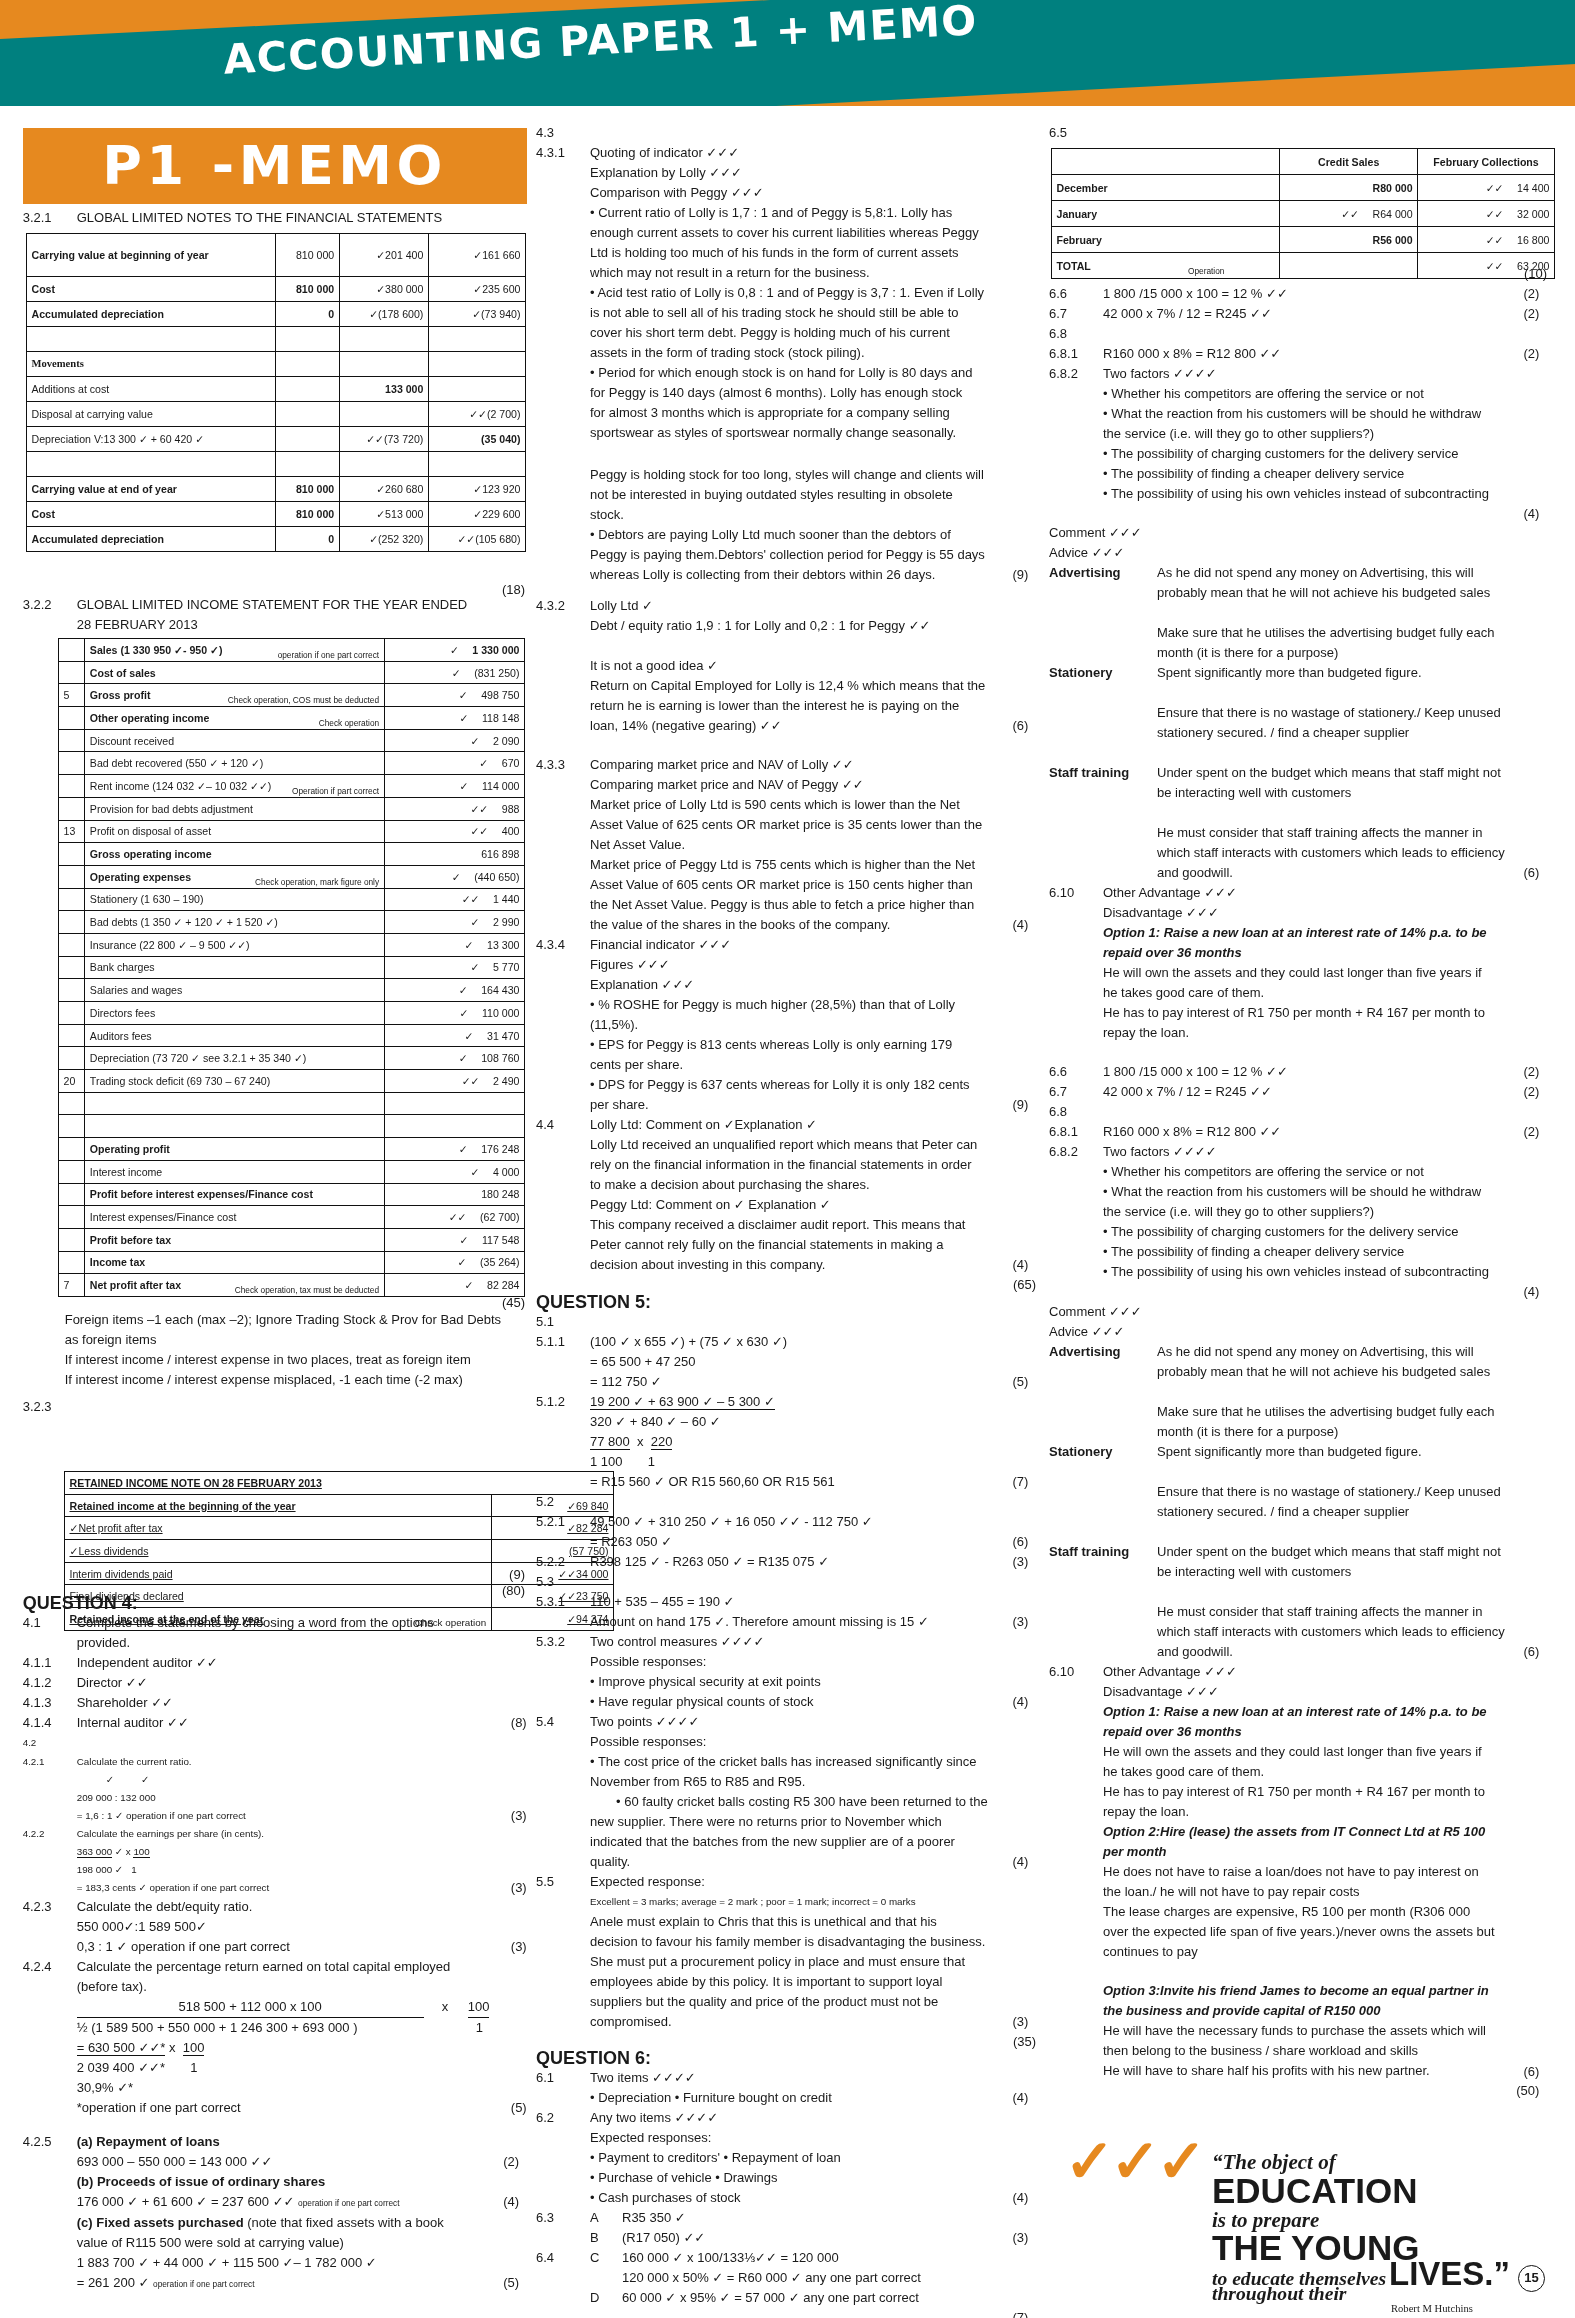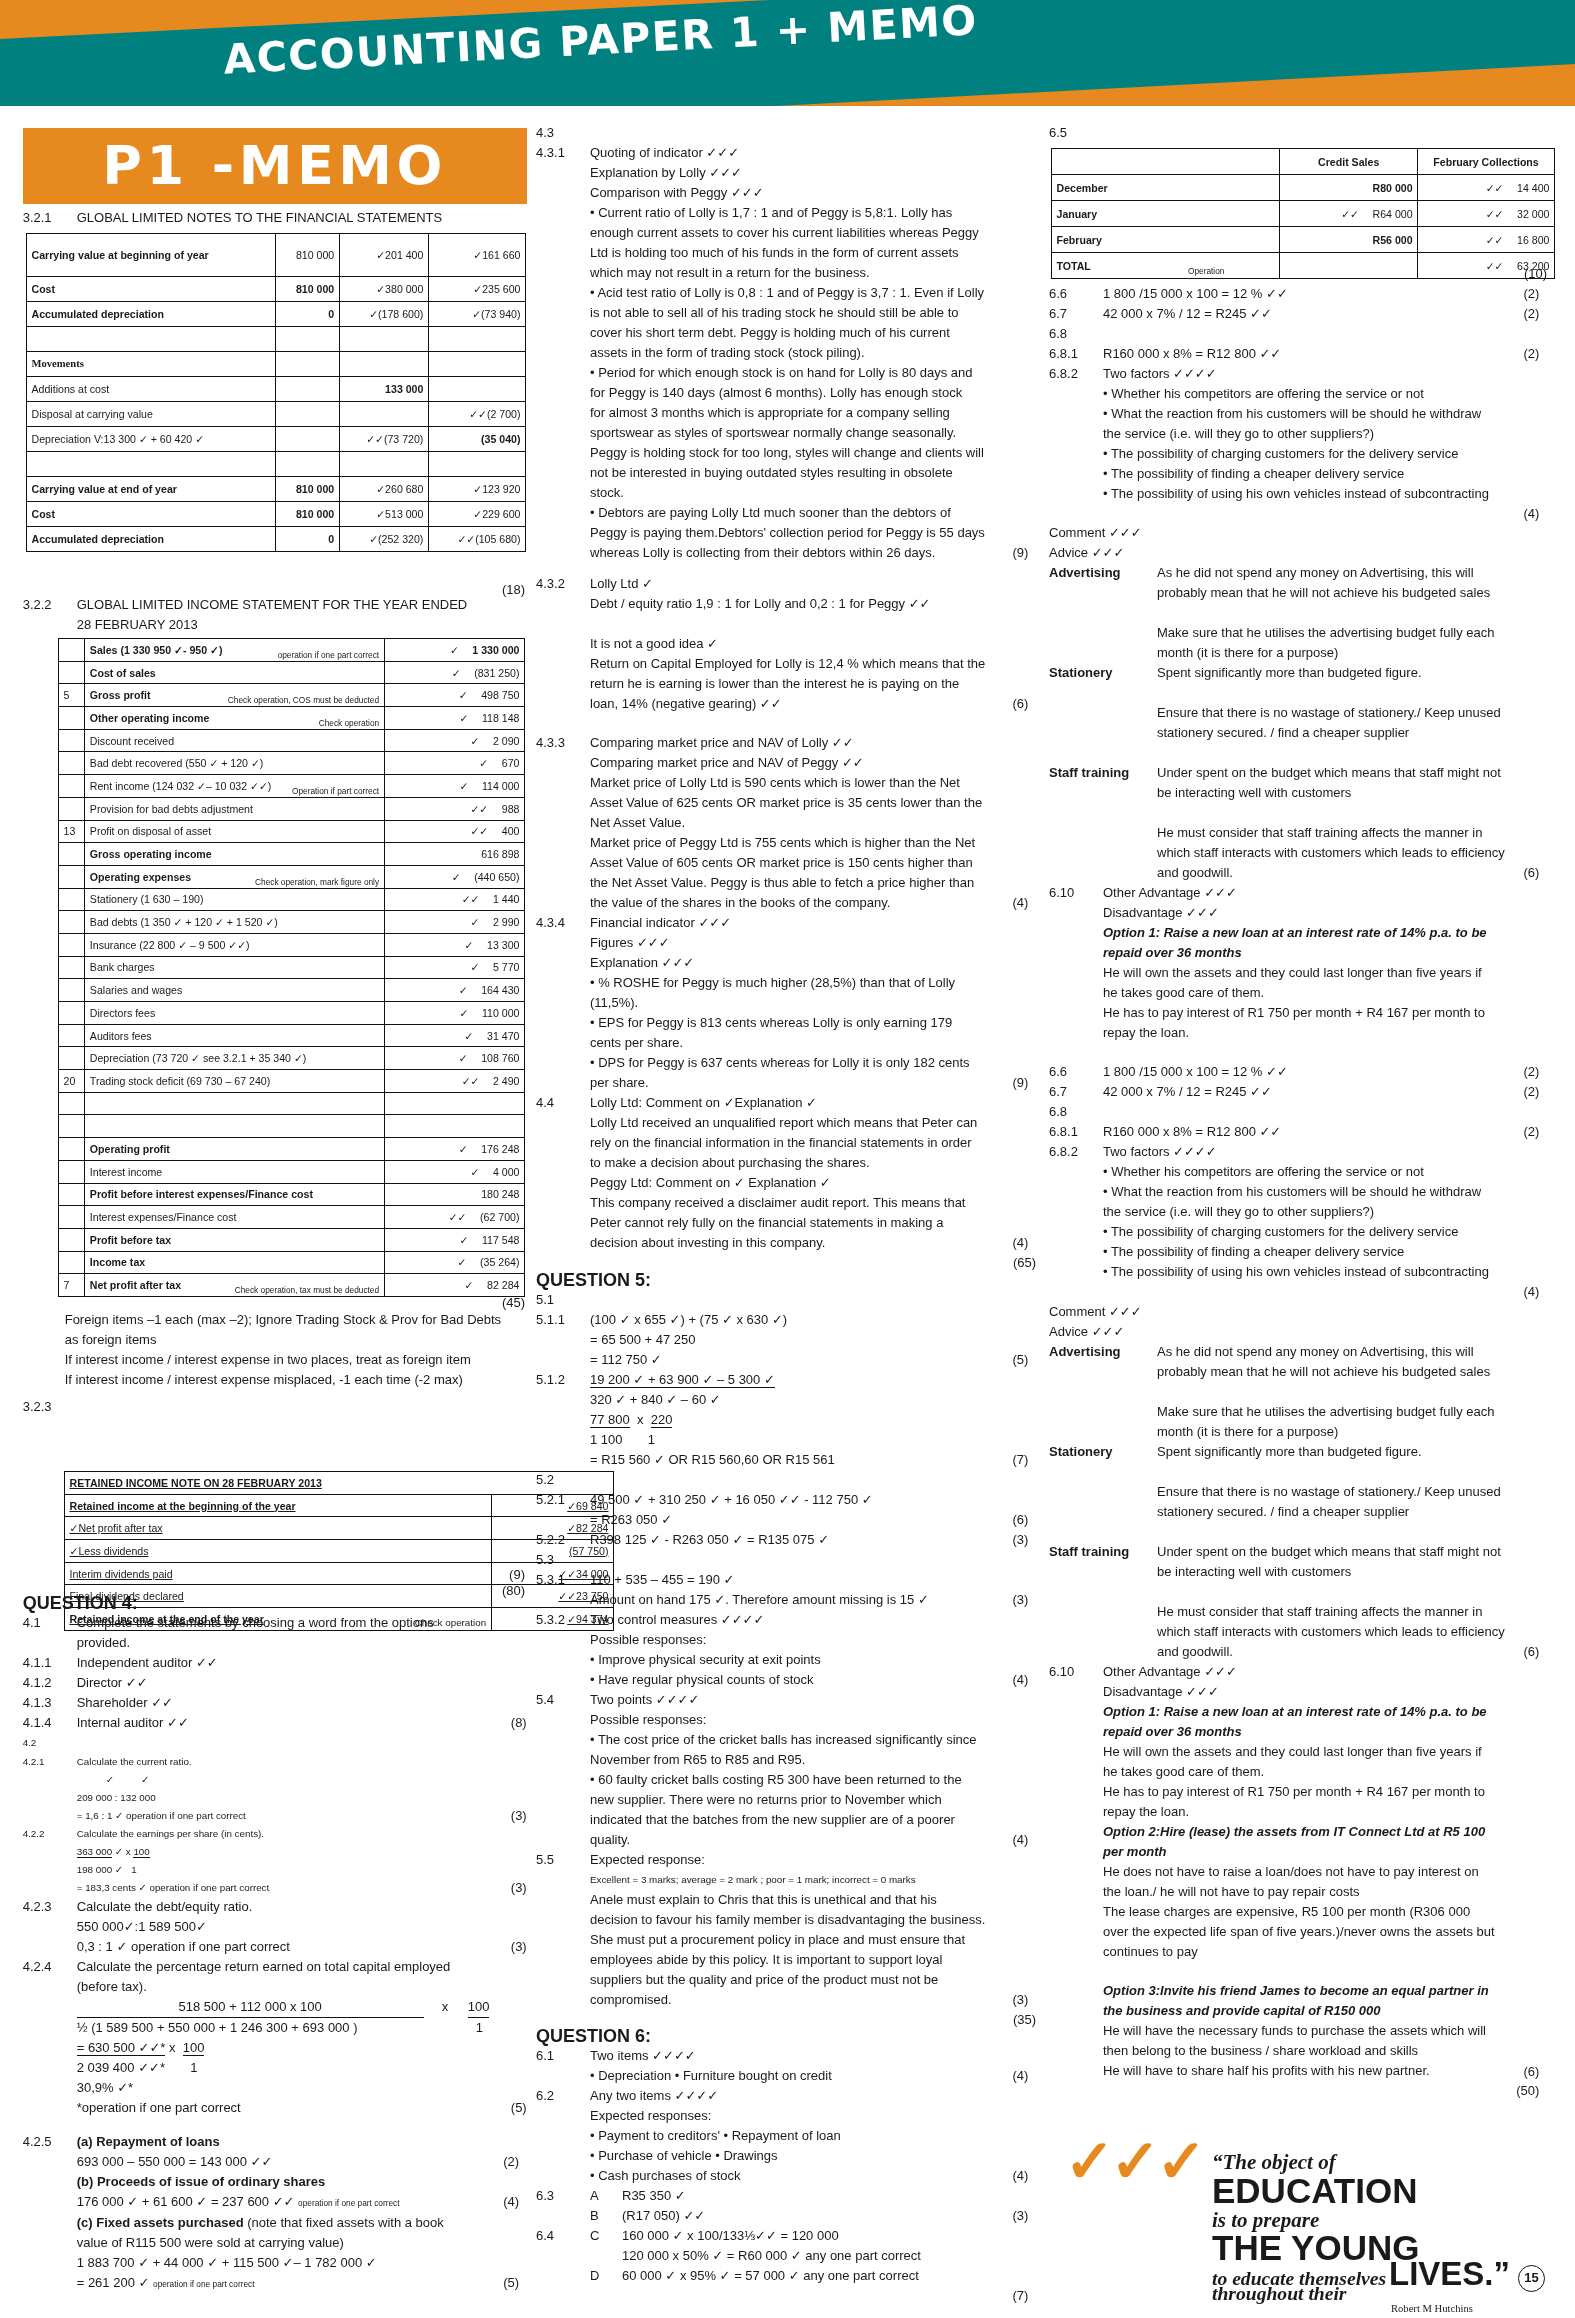--- a/index.html
+++ b/index.html
@@ -401,21 +401,21 @@
         <div style="min-height:20px;">Ltd is holding too much of his funds in the form of current assets</div>
         <div style="min-height:20px;">which may not result in a return for the business.</div>
         <div style="min-height:20px;">• Acid test ratio of Lolly is 0,8 : 1 and of Peggy is 3,7 : 1. Even if Lolly</div>
         <div style="min-height:20px;">is not able to sell all of his trading stock he should still be able to</div>
         <div style="min-height:20px;">cover his short term debt. Peggy is holding much of his current</div>
         <div style="min-height:20px;">assets in the form of trading stock (stock piling).</div>
         <div style="min-height:20px;">• Period for which enough stock is on hand for Lolly is 80 days and</div>
         <div style="min-height:20px;">for Peggy is 140 days (almost 6 months). Lolly has enough stock</div>
         <div style="min-height:20px;">for almost 3 months which is appropriate for a company selling</div>
         <div style="min-height:20px;">sportswear as styles of sportswear normally change seasonally.</div>
-        <div style="min-height:20px;">Peggy is holding stock for too long, styles will change and clients will</div>
+        <div style="min-height:20px;margin-top:22px;">Peggy is holding stock for too long, styles will change and clients will</div>
         <div style="min-height:20px;">not be interested in buying outdated styles resulting in obsolete</div>
         <div style="min-height:20px;">stock.</div>
         <div style="min-height:20px;">• Debtors are paying Lolly Ltd much sooner than the debtors of</div>
         <div style="min-height:20px;">Peggy is paying them.Debtors' collection period for Peggy is 55 days</div>
         <div style="min-height:20px;">whereas Lolly is collecting from their debtors within 26 days.</div>
       </div>
     <span class="mark" style="bottom:0; right:7.6px;">(9)</span>
   </div>
   <div style="height:10.6px;"></div>
   <div style="position:relative;">
@@ -532,21 +532,21 @@
       </div>
     <span class="mark" style="bottom:0; right:7.6px;">(4)</span>
     </div>
   <div style="position:relative;">
       <span class="num" style="position:absolute;">5.4</span>
     <div class="ind" id="q54lines">
         <div style="min-height:20px;">Two points ✓✓✓✓</div>
         <div style="min-height:20px;">Possible responses:</div>
         <div style="min-height:20px;">• The cost price of the cricket balls has increased significantly since</div>
         <div style="min-height:20px;">November from R65 to R85 and R95.</div>
-        <div style="min-height:20px;">• 60 faulty cricket balls costing R5 300 have been returned to the</div>
+        <div style="min-height:20px;margin-left:26px;">• 60 faulty cricket balls costing R5 300 have been returned to the</div>
         <div style="min-height:20px;">new supplier. There were no returns prior to November which</div>
         <div style="min-height:20px;">indicated that the batches from the new supplier are of a poorer</div>
         <div style="min-height:20px;">quality.</div>
       </div>
     <span class="mark" style="bottom:0; right:7.6px;">(4)</span>
     </div>
   <div style="position:relative;">
       <span class="num" style="position:absolute;">5.5</span>
     <div class="ind">
       <div>Expected response:</div>

